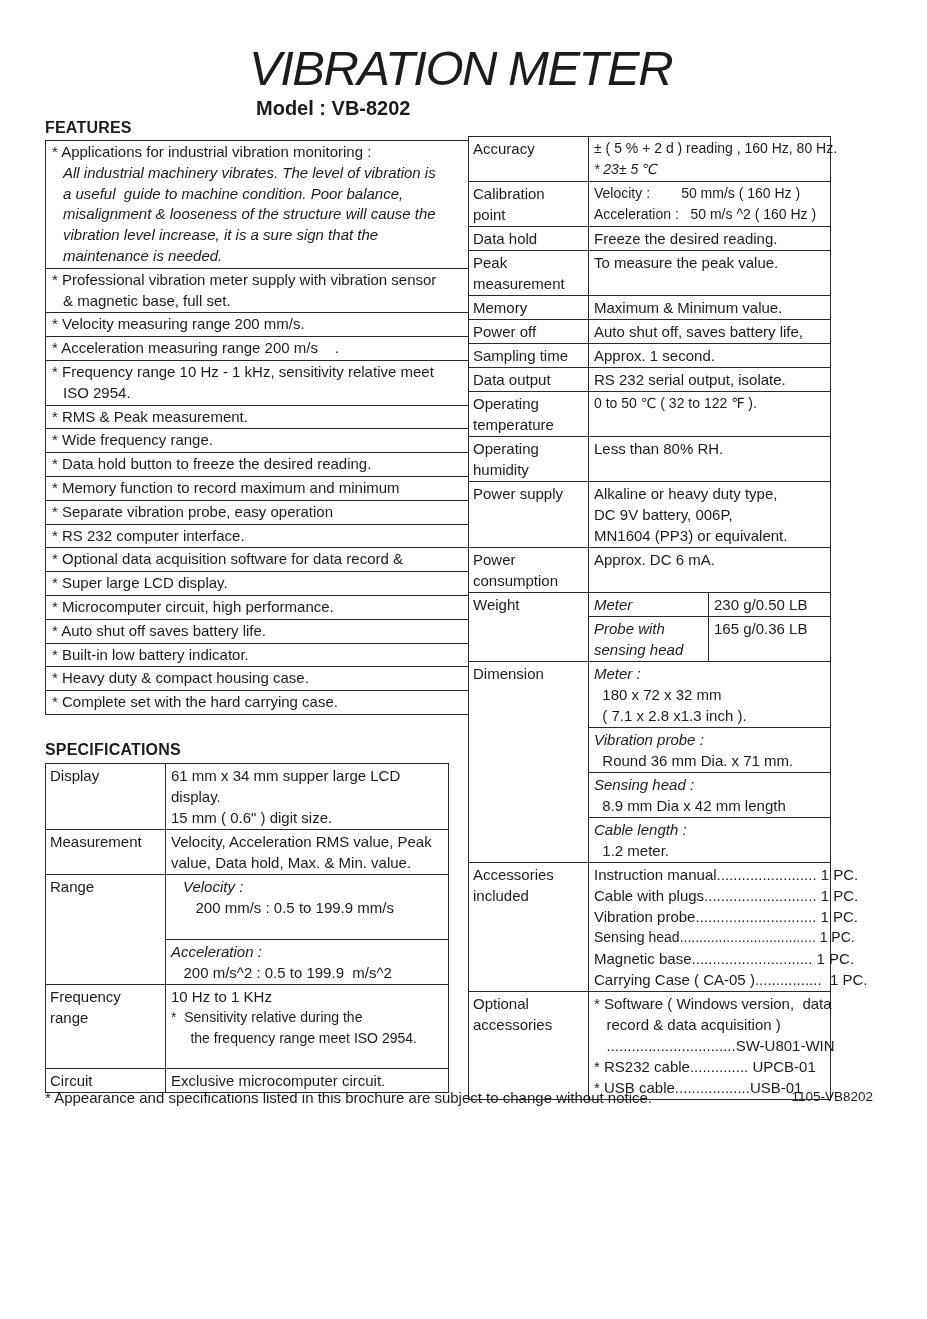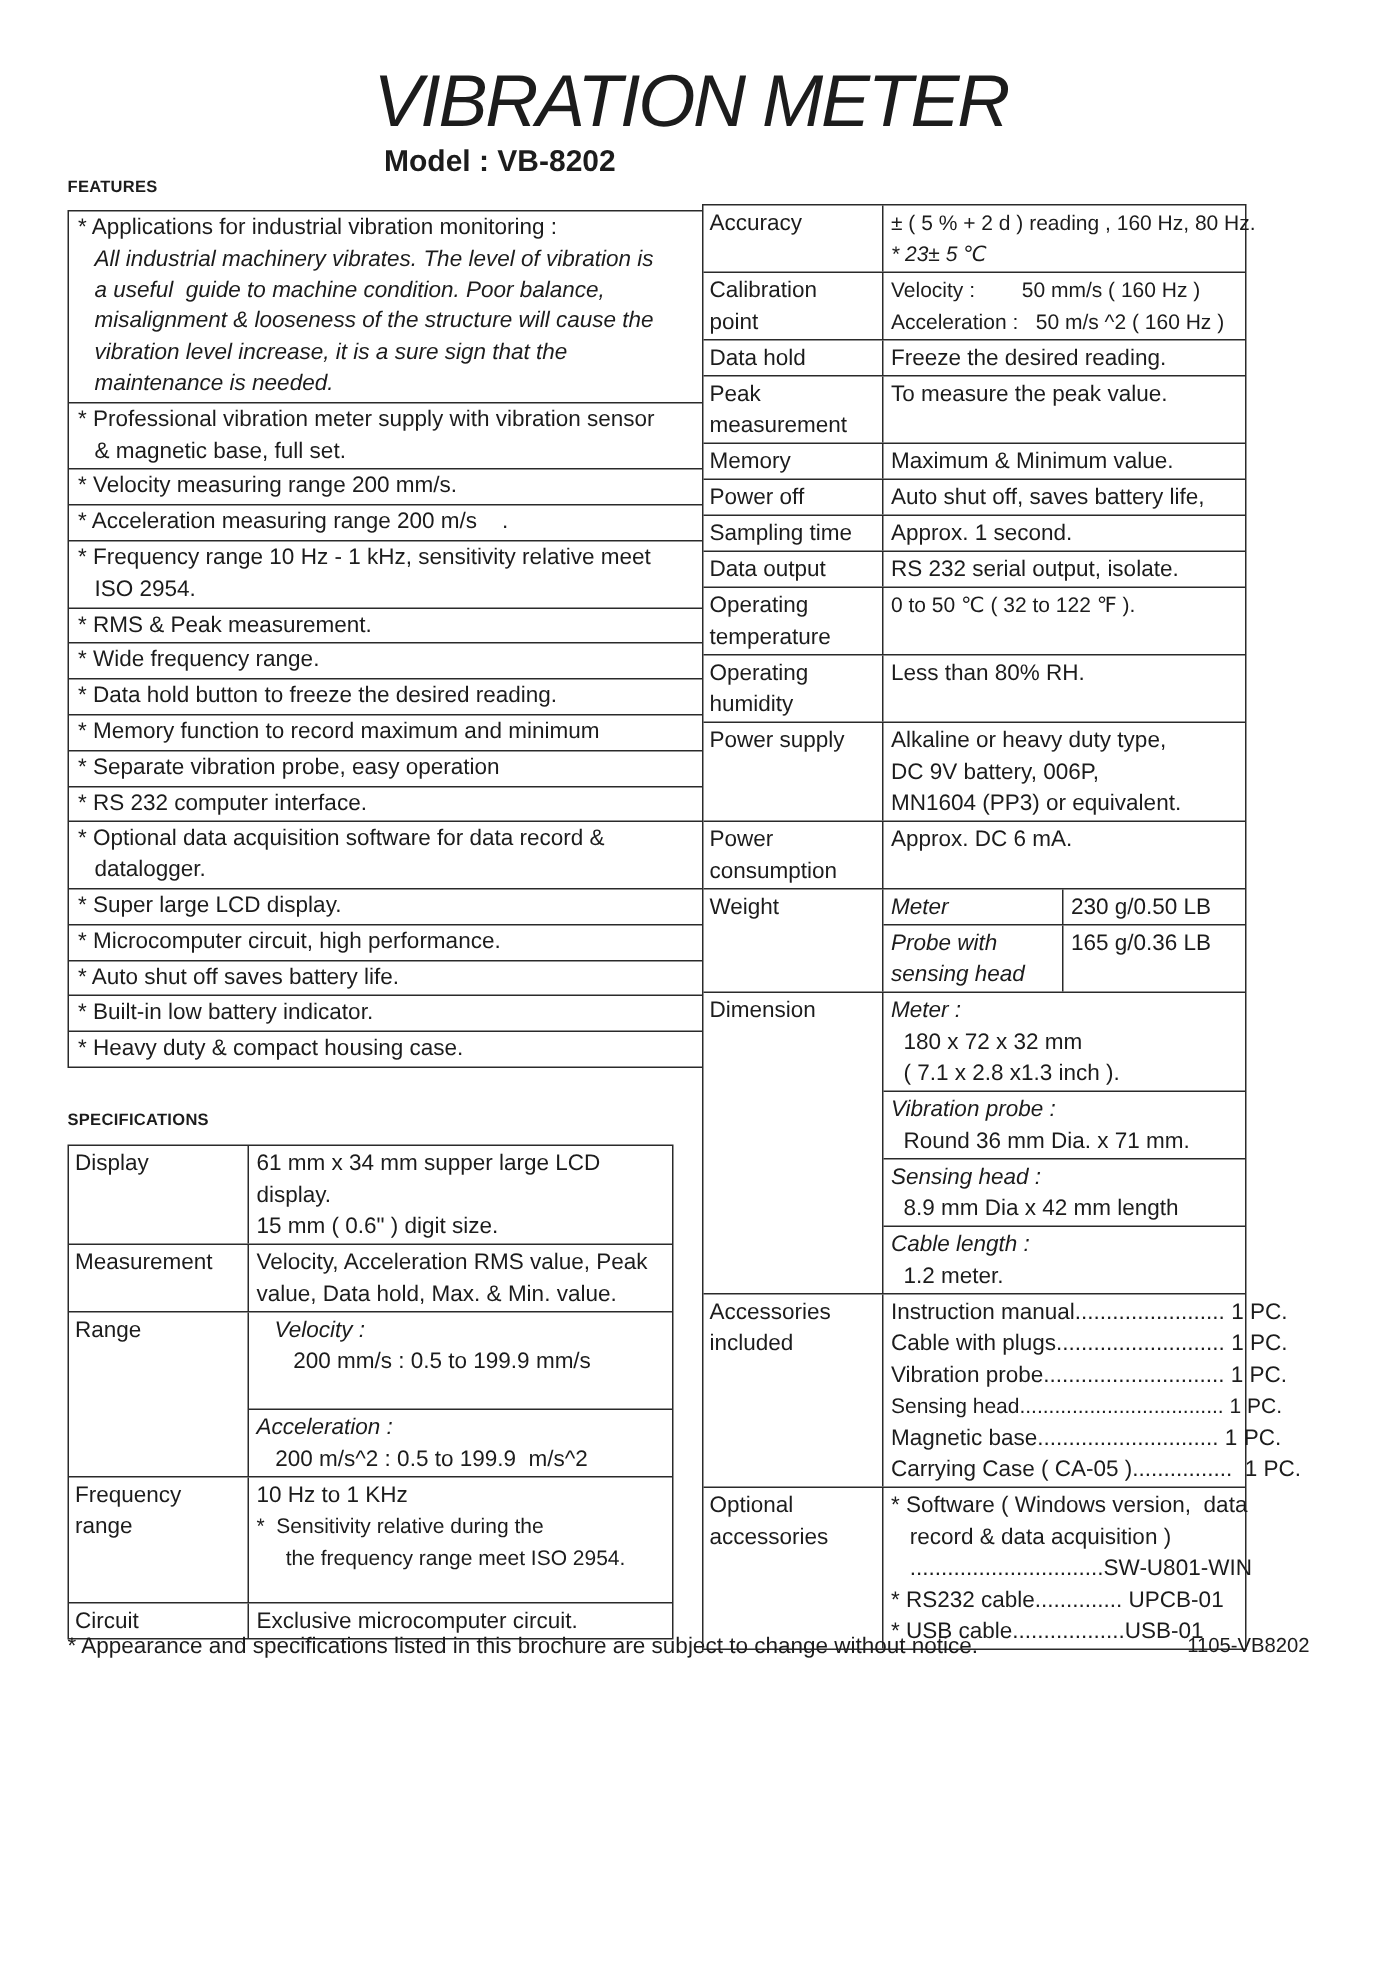--- a/index.html
+++ b/index.html
@@ -1,21 +1,21 @@
 <!DOCTYPE html>
 <html><head>
 <meta charset="utf-8">
 <style>
   html,body{margin:0;padding:0;background:#ffffff;}
   body{width:927px;height:1319px;position:relative;overflow:hidden;
        font-family:"Liberation Sans","DejaVu Sans",sans-serif;color:#1c1c1c;}
   .abs{position:absolute;}
   .title{font-size:49px;letter-spacing:-1.5px;font-weight:400;white-space:pre;}
   .model{font-size:20px;font-weight:700;white-space:pre;}
-  .sect-head{font-size:11px;font-weight:700;letter-spacing:0.2px;}
+  .sect-head{font-size:16px;font-weight:700;letter-spacing:0.2px;}
   .tbl{border:1px solid #2a2a2a;box-sizing:border-box;background:#fff;}
   .row{display:flex;border-top:1px solid #2a2a2a;}
   .row:first-child{border-top:none;}
   .lbl{flex:0 0 120px;width:120px;border-right:1px solid #2a2a2a;padding:1px 2px 1px 4px;box-sizing:border-box;}
   .val{flex:1;padding:1px 0 1px 5px;box-sizing:border-box;min-width:0;}
   .val.nopad{padding:0;}
   .line{white-space:pre;line-height:21px;font-size:15px;}
   .it{font-style:italic;}
   .sm{font-size:14px;}
   
@@ -79,36 +79,38 @@
     <div class="f-line">* Memory function to record maximum and minimum</div>
   </div>
   <div class="f-row">
     <div class="f-line">* Separate vibration probe, easy operation</div>
   </div>
   <div class="f-row">
     <div class="f-line">* RS 232 computer interface.</div>
   </div>
   <div class="f-row">
     <div class="f-line">* Optional data acquisition software for data record &amp;</div>
-    <div class="f-line cont">datalogger.</div>
   </div>
   <div class="f-row">
     <div class="f-line">* Super large LCD display.</div>
   </div>
   <div class="f-row">
     <div class="f-line">* Microcomputer circuit, high performance.</div>
   </div>
   <div class="f-row">
     <div class="f-line">* Auto shut off saves battery life.</div>
   </div>
   <div class="f-row">
     <div class="f-line">* Built-in low battery indicator.</div>
   </div>
   <div class="f-row">
     <div class="f-line">* Heavy duty &amp; compact housing case.</div>
+  </div>
+  <div class="f-row">
+    <div class="f-line">* Complete set with the hard carrying case.</div>
   </div>
 </div>
 
 <div class="abs sect-head" style="left:45px;top:741px;">SPECIFICATIONS</div>
 
 <div class="abs tbl" style="left:45px;top:763px;width:404px;">
   <div class="row">
     <div class="lbl">
         <div class="line">Display</div>
       </div>

